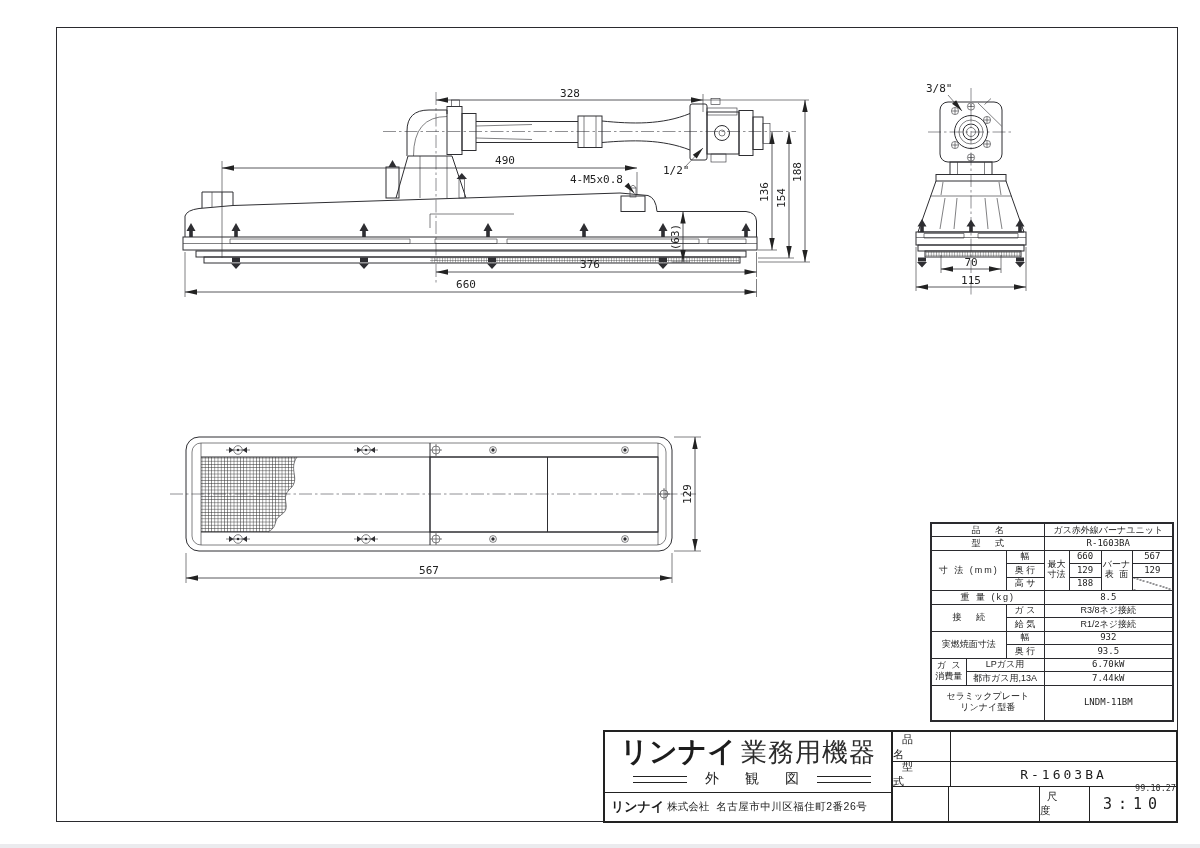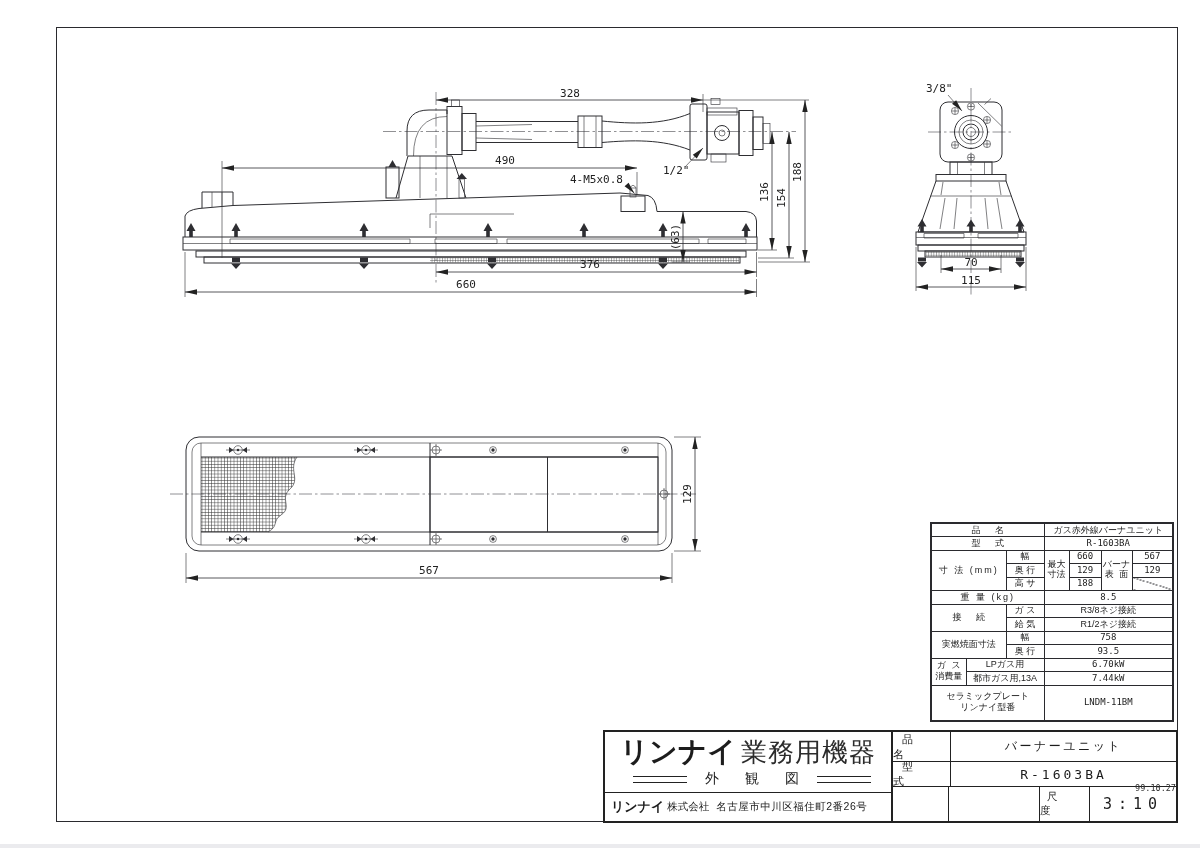--- a/index.html
+++ b/index.html
@@ -381,21 +381,21 @@
     <td>ガ ス</td>
     <td colspan="4">R3/8ネジ接続</td>
   </tr>
   <tr>
     <td>給 気</td>
     <td colspan="4">R1/2ネジ接続</td>
   </tr>
   <tr>
     <td colspan="2" rowspan="2">実燃焼面寸法</td>
     <td>幅</td>
-    <td colspan="4" class="num">758</td>
+    <td colspan="4" class="num">932</td>
   </tr>
   <tr>
     <td>奥 行</td>
     <td colspan="4" class="num">93.5</td>
   </tr>
   <tr>
     <td rowspan="2" class="two">
       <span>ガ ス</span>
           <span>消費量</span>
     </td>
@@ -431,21 +431,20 @@
     </div>
     <div class="tb-addr">
       <span class="tb-brand-sm">リンナイ</span>
       <span class="tb-company">株式会社</span>
       <span class="tb-address">名古屋市中川区福住町2番26号</span>
     </div>
   </div>
   <div class="tb-right">
     <div class="tb-row tb-row1">
       <div class="tb-cell tb-lab">品 名</div>
-      <div class="tb-cell tb-val">バーナーユニット</div>
     </div>
     <div class="tb-row tb-row2">
       <div class="tb-cell tb-lab">型 式</div>
       <div class="tb-cell tb-val tb-model">R-1603BA</div>
     </div>
     <div class="tb-row tb-row3">
       <div class="tb-cell tb-c1"></div>
       <div class="tb-cell tb-c2"></div>
       <div class="tb-cell tb-c3">尺 度</div>
       <div class="tb-cell tb-c4">3:10</div>

